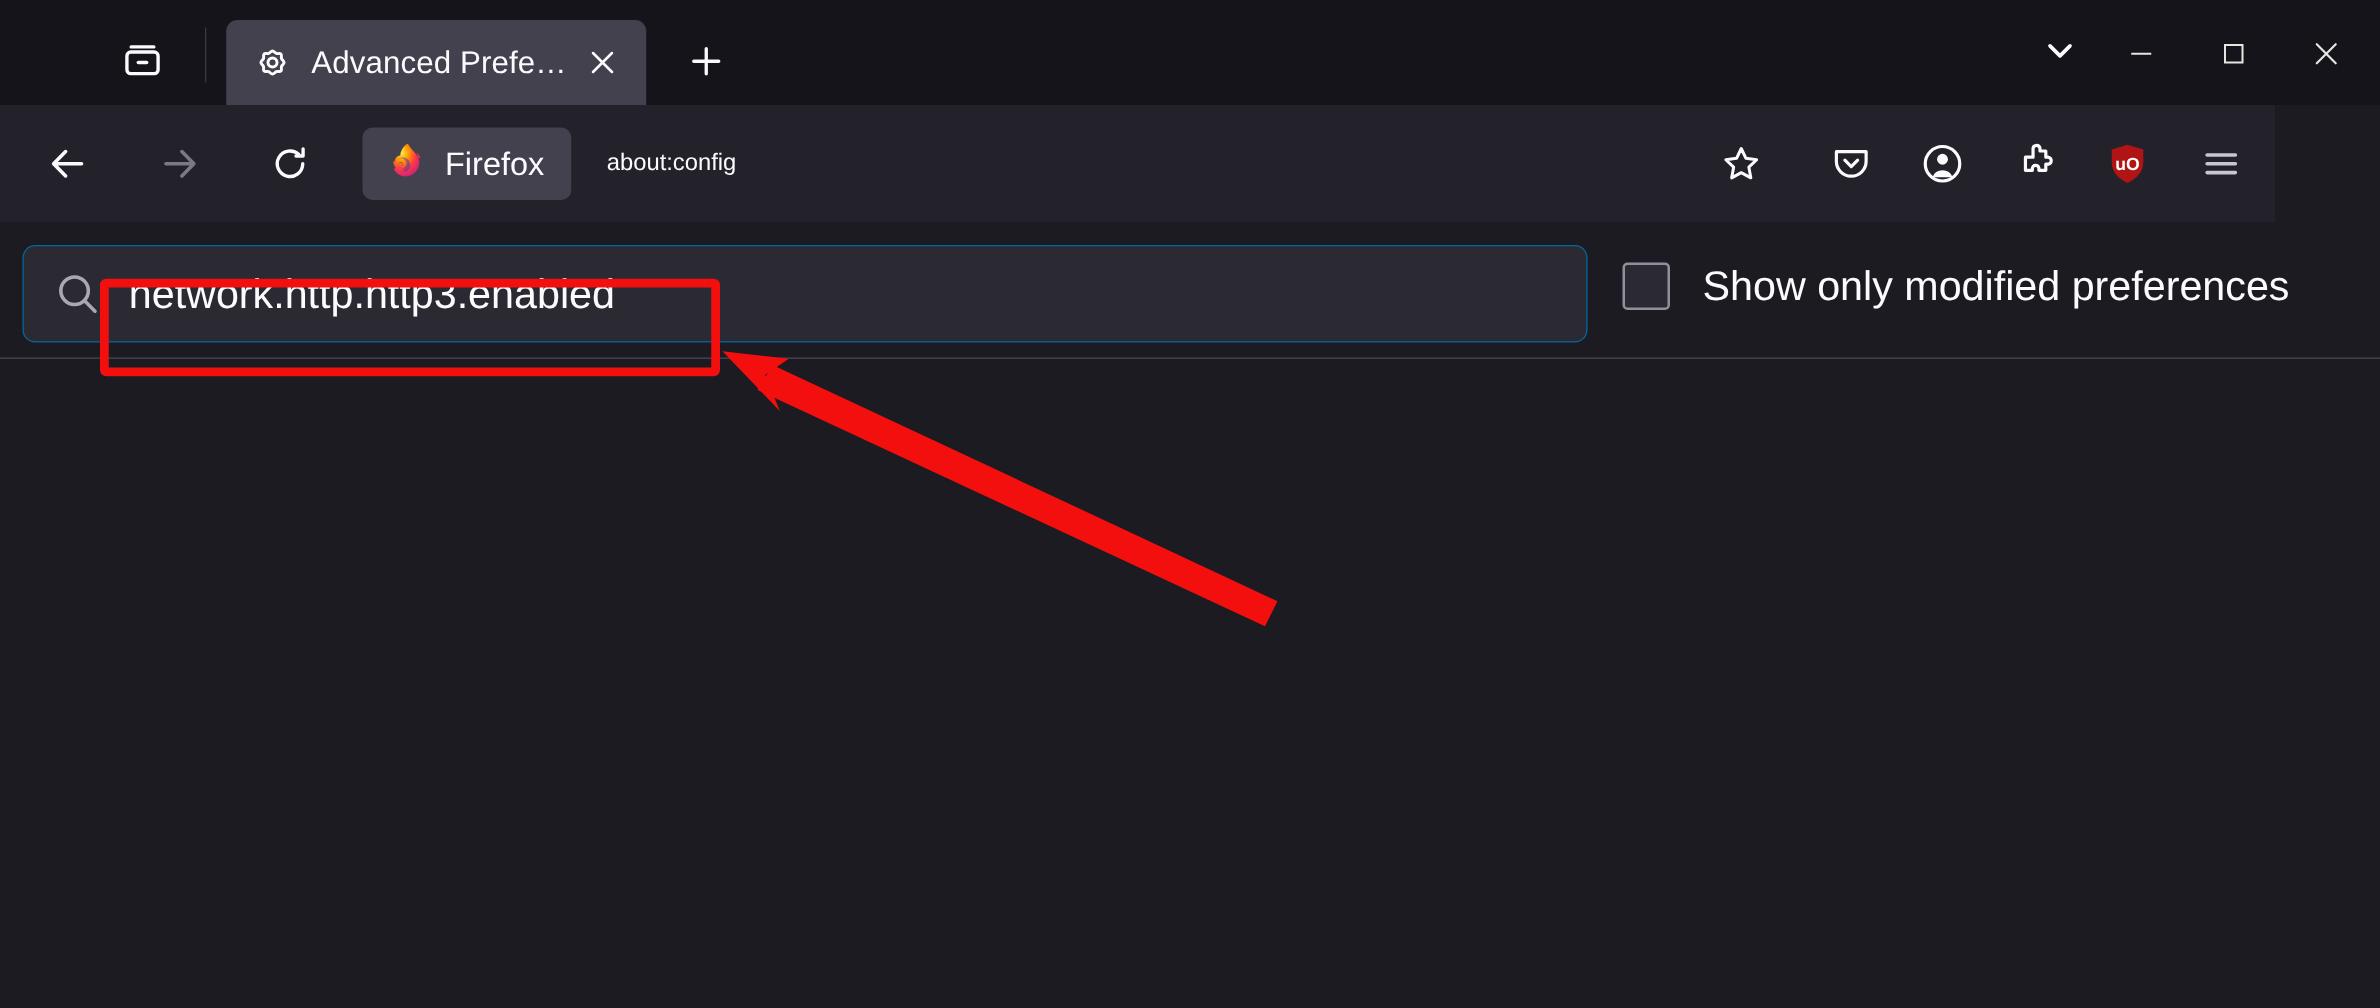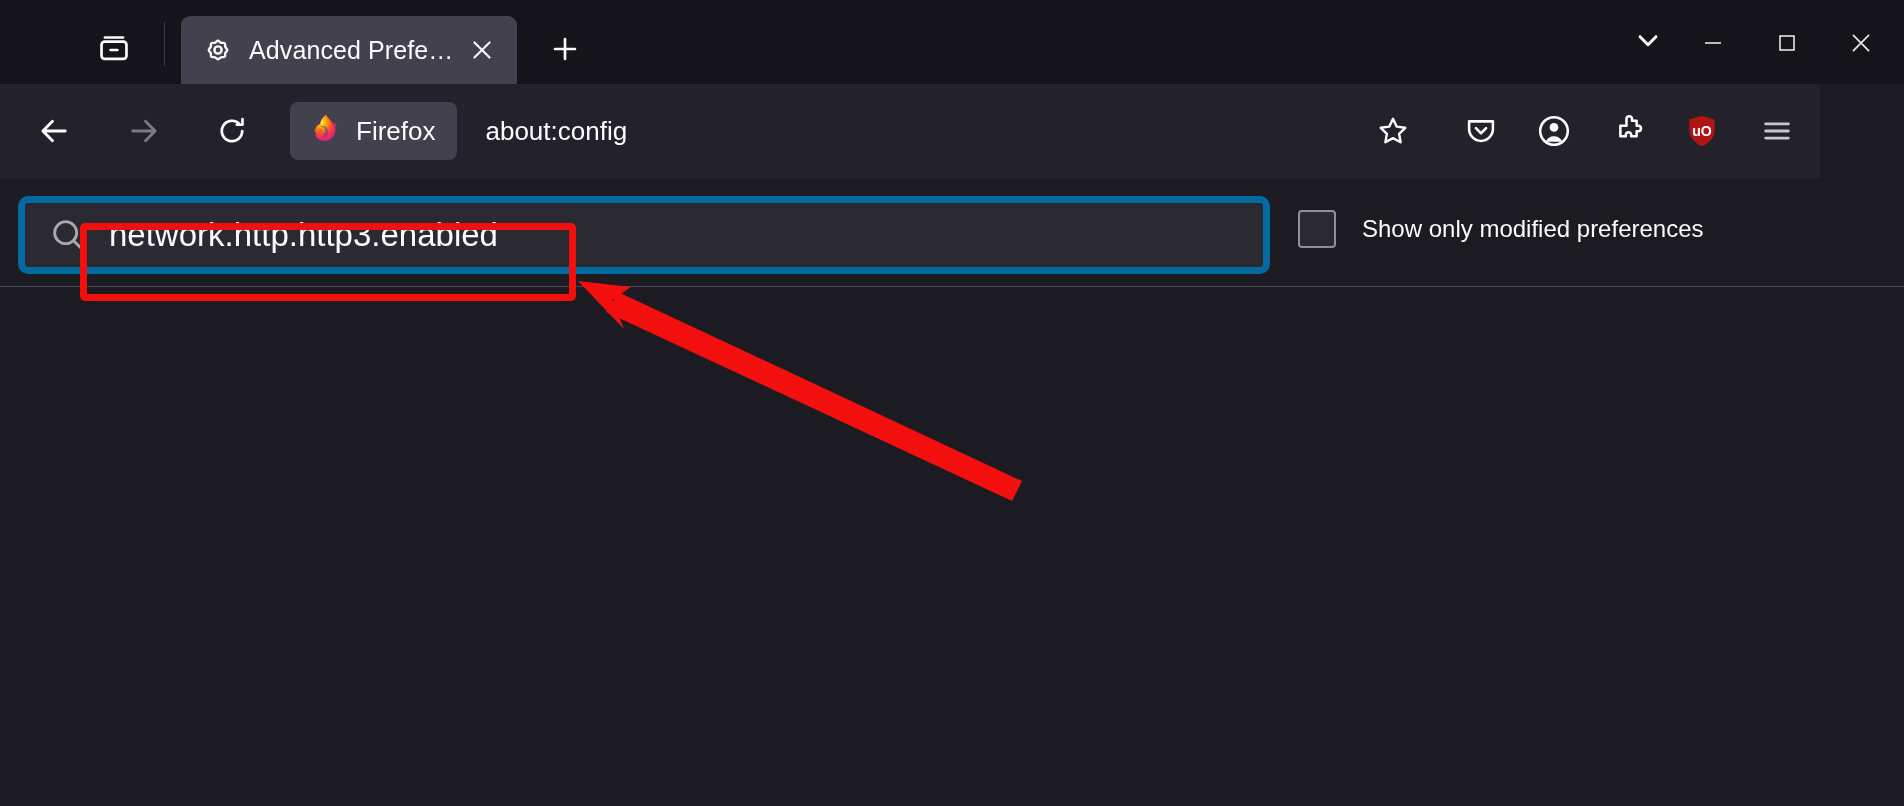--- a/index.html
+++ b/index.html
@@ -151,21 +151,21 @@
     flex: none;
   }
   .fx-chip-icon { width: 34px; height: 34px; margin-right: 14px; flex:none; display:flex; align-items:center; justify-content:center;}
   .fx-chip-label {
     color: #fbfbfe;
     font-size: 26px;
   }
 
   .url-text {
     color: #fbfbfe;
-    font-size: 26px;
+    font-size: 19px;
     margin-left: 28px;
     white-space: nowrap;
   }
 
   .url-star {
     position: absolute;
     right: 0;
     width: 58px; height: 58px;
     border-radius: 6px;
     display: flex; align-items: center; justify-content: center;
@@ -196,21 +196,21 @@
     height: 108px;
     display: flex;
     align-items: center;
   }
 
   .searchbox {
     position: absolute;
     left: 18px; top: 18px;
     width: 1252px; height: 78px;
     background: #2b2a33;
-    border: 7px solid #0369a1;
+    border: 1px solid #0369a1;
     border-radius: 10px;
     display: flex;
     align-items: center;
   }
 
   .search-icon-wrap {
     width: 46px; height: 46px;
     margin-left: 20px;
     flex: none;
     display: flex; align-items: center; justify-content: center;
@@ -234,21 +234,21 @@
   .checkbox {
     width: 38px; height: 38px;
     border: 2px solid #8f8f9d;
     border-radius: 4px;
     background: #2b2a33;
     flex: none;
   }
 
   .check-label {
     color: #fbfbfe;
-    font-size: 24px;
+    font-size: 33px;
     margin-left: 26px;
     white-space: nowrap;
   }
 
   .divider {
     position: absolute;
     left: 0; top: 108px;
     width: 1904px; height: 1px;
     background: #4a4955;
   }

